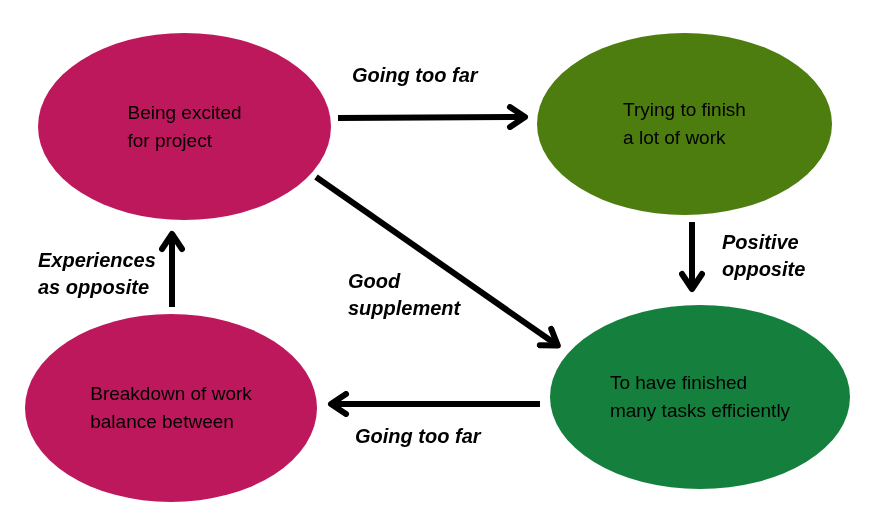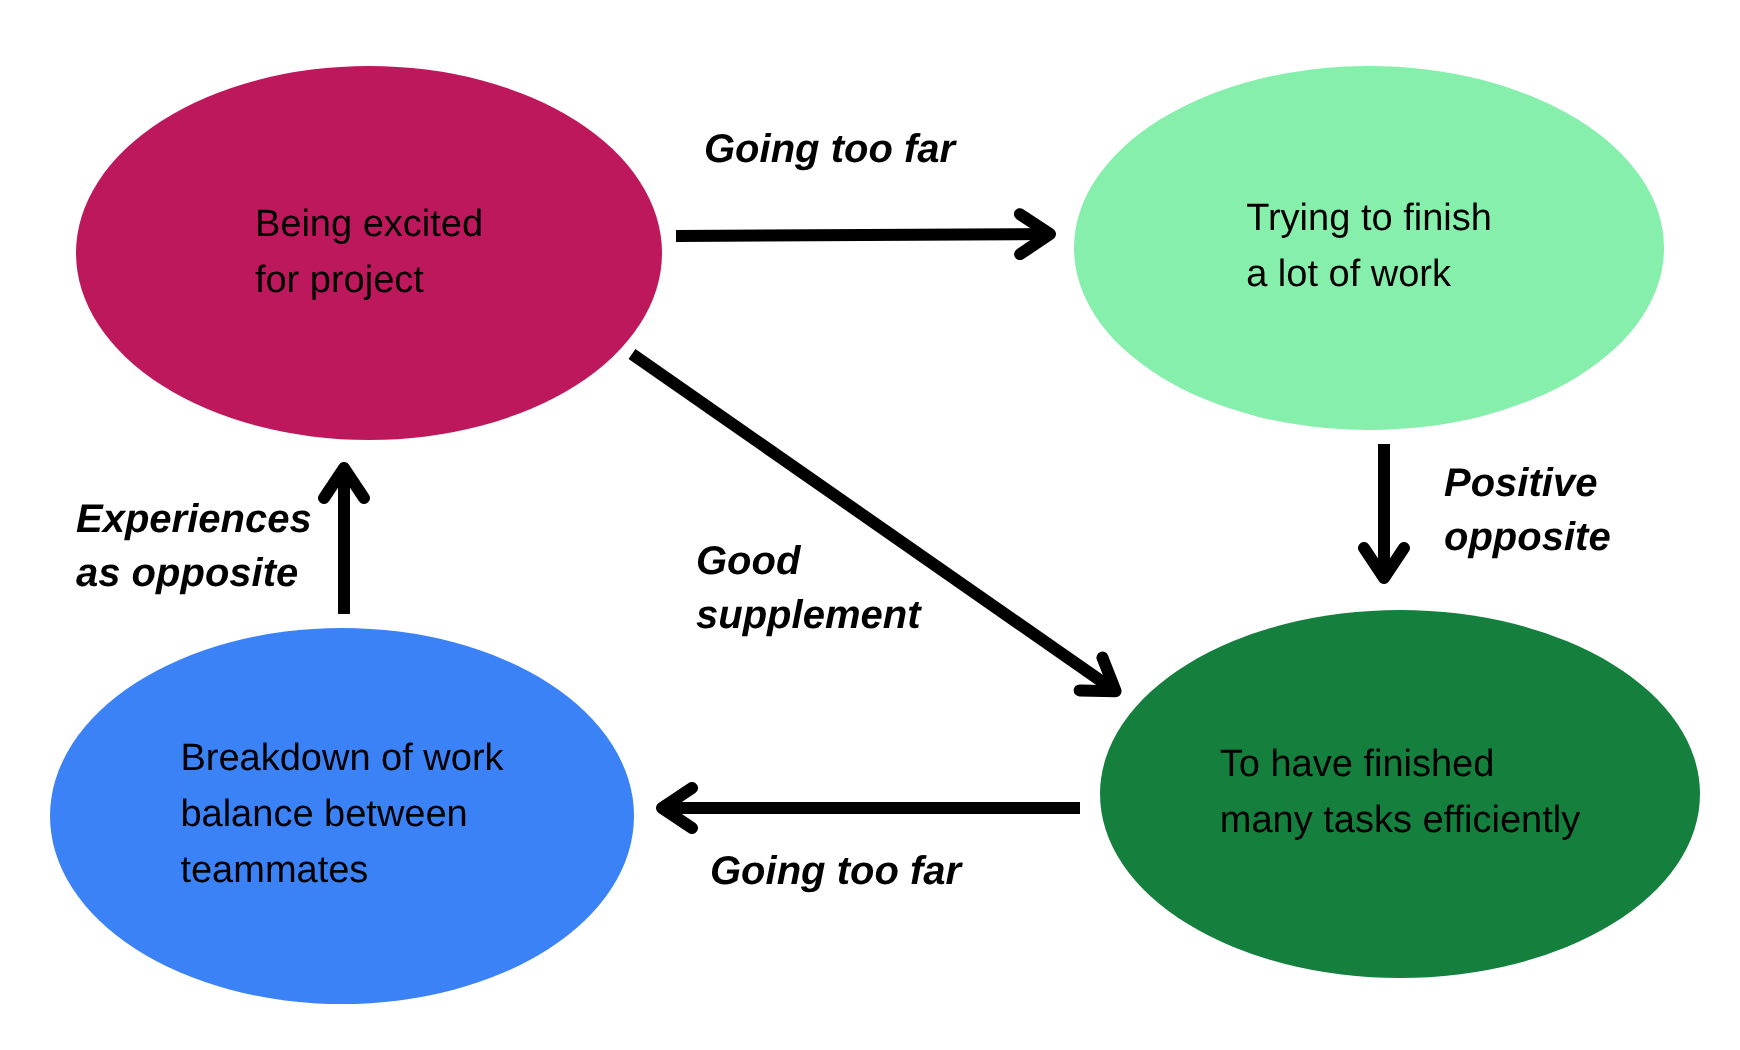--- a/index.html
+++ b/index.html
@@ -71,39 +71,38 @@
     <line x1="172" y1="307" x2="172" y2="235" stroke="#000000" stroke-width="6" marker-end="url(#ah)"></line>
   </svg>
 
   <div class="node node-red" style="background-color: #be185d;">
     <div class="node-text">
       <div>Being excited</div>
       <div>for project</div>
     </div>
   </div>
 
-  <div class="node node-green" style="background-color: #86efac;">
+  <div class="node node-green" style="background-color: #4d7c0f;">
     <div class="node-text">
       <div>Trying to finish</div>
       <div>a lot of work</div>
     </div>
   </div>
 
   <div class="node node-blue" style="background-color: #15803d;">
     <div class="node-text">
       <div>To have finished</div>
       <div>many tasks efficiently</div>
     </div>
   </div>
 
-  <div class="node node-yellow" style="background-color: #3b82f6;">
+  <div class="node node-yellow" style="background-color: #be185d;">
     <div class="node-text">
       <div>Breakdown of work</div>
       <div>balance between</div>
-      <div>teammates</div>
     </div>
   </div>
 
   <div class="edge-label label-going-top">
     <div>Going too far</div>
   </div>
 
   <div class="edge-label label-positive">
     <div>Positive</div>
     <div>opposite</div>

